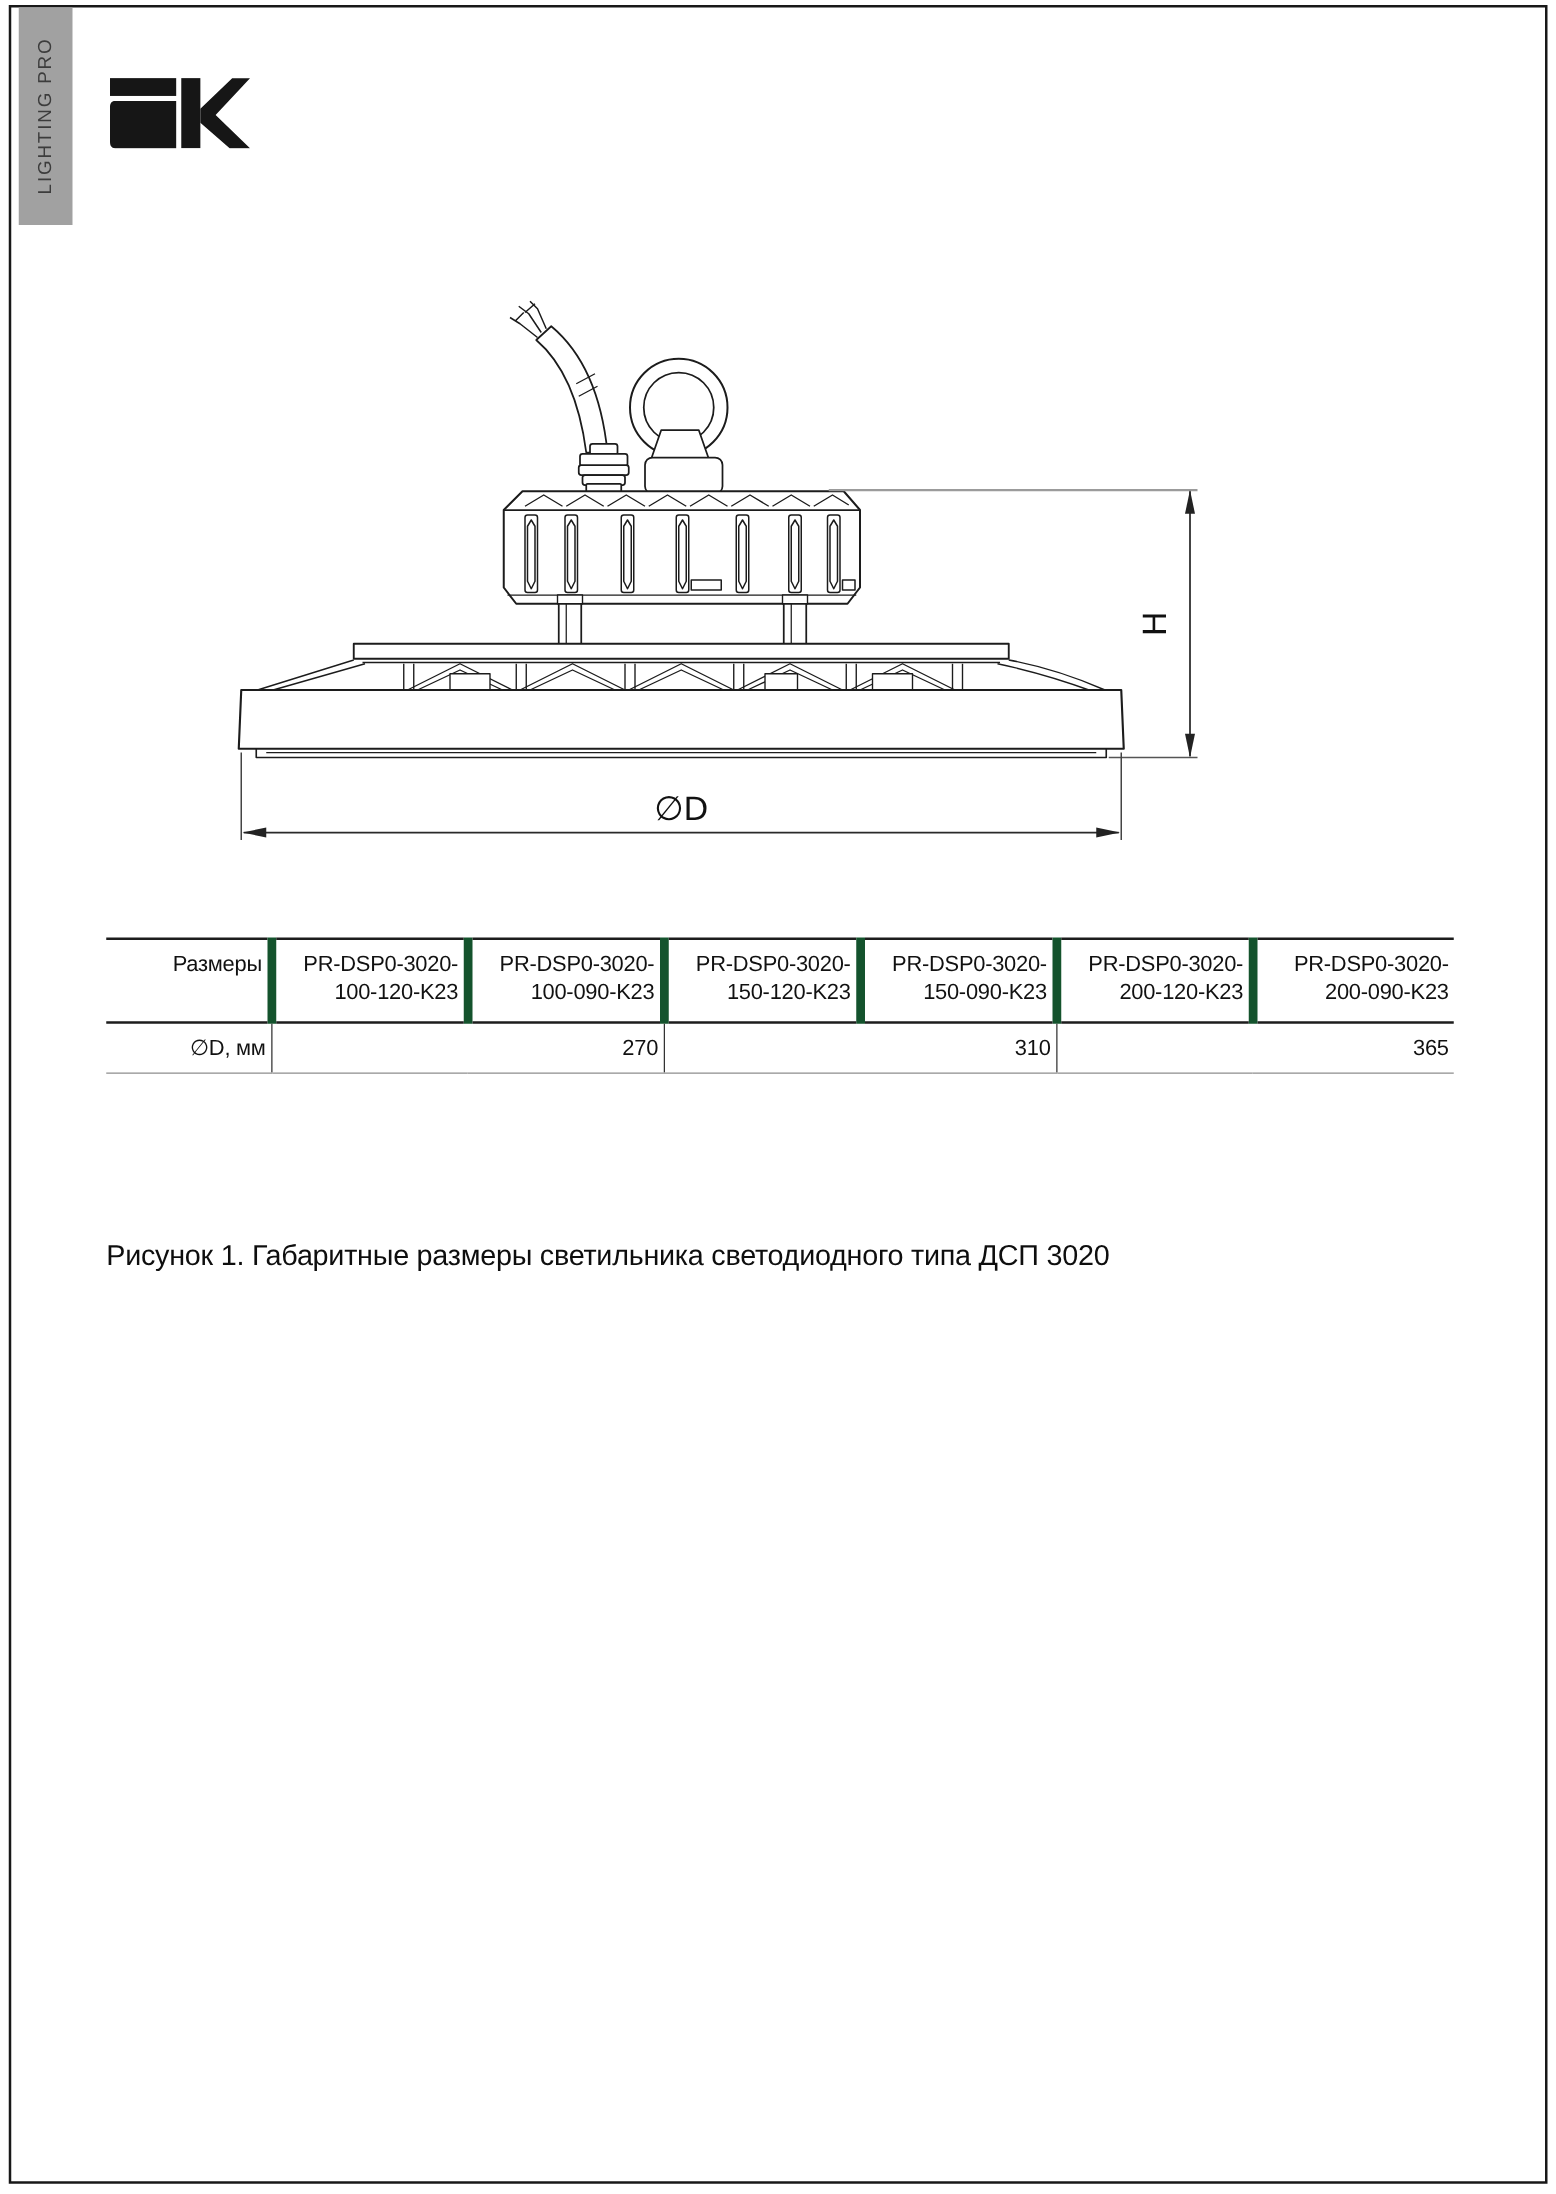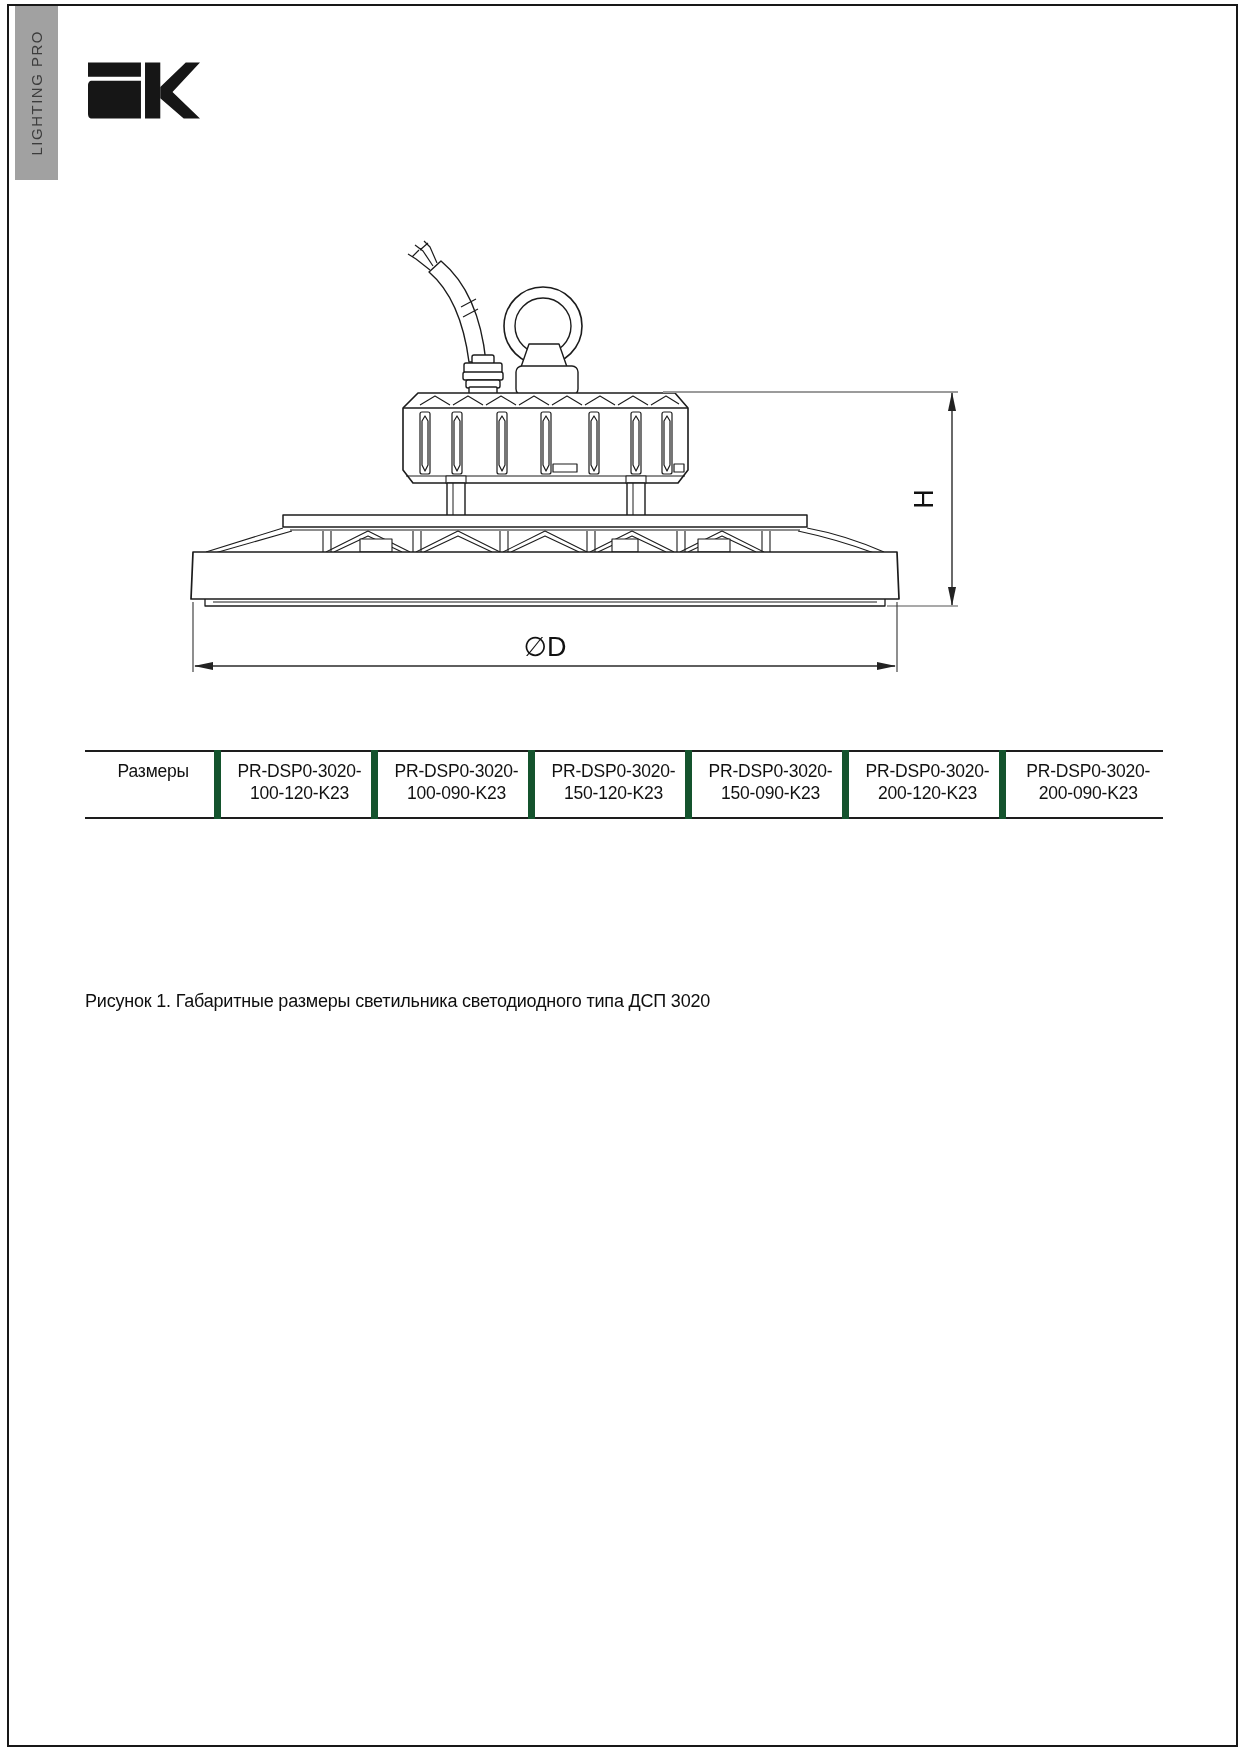--- a/index.html
+++ b/index.html
@@ -23,35 +23,35 @@
   .logo{position:absolute;left:88px;top:62px;width:112px;height:57px;}
   .drawing{position:absolute;left:150px;top:215px;width:830px;height:470px;}
   .drawing text{font-family:"Liberation Sans","DejaVu Sans",sans-serif;fill:#111;}
 
   table.size-table{
     position:absolute;left:85px;top:750px;width:1078px;
     border-collapse:collapse;table-layout:fixed;
     font-size:17.5px;letter-spacing:-0.2px;color:#111;
   }
   table.size-table th,table.size-table td{
-    font-weight:normal;text-align:center;vertical-align:top;
+    font-weight:normal;text-align:right;vertical-align:top;
     padding:9px 4px 0 12px;box-sizing:border-box;
   }
   table.size-table thead th{
     height:67px;border-top:2px solid #1d1d1d;border-bottom:2px solid #1d1d1d;
     border-left:7px solid #14532d;white-space:pre-line;line-height:1.25;
   }
   table.size-table thead th:first-child{border-left:none;}
   table.size-table td{height:40px;}
   table.size-table td.val{border-left:1px solid #333;}
   table.size-table tr.row-d td{border-bottom:1.3px solid #8d8d8d;}
   table.size-table tr.row-h td{border-bottom:2px solid #1d1d1d;}
 
   .caption{
-    position:absolute;left:85px;top:991px;font-size:18px;color:#0e0e0e;
+    position:absolute;left:85px;top:991px;font-size:23px;color:#0e0e0e;
     letter-spacing:-0.2px;
   }
 </style>
 </head>
 <body>
 
 <div class="page-frame"></div>
 
 <div class="banner">
   <span class="banner-text">LIGHTING PRO</span>
@@ -196,16 +196,22 @@
 150-120-K23</th>
       <th>PR-DSP0-3020-
 150-090-K23</th>
       <th>PR-DSP0-3020-
 200-120-K23</th>
       <th>PR-DSP0-3020-
 200-090-K23</th>
     </tr>
   </thead>
   <tbody>
+    <tr class="row-d">
+      <td>∅D, мм</td>
+      <td class="val" colspan="2">270</td>
+      <td class="val" colspan="2">310</td>
+      <td class="val" colspan="2">365</td>
+    </tr>
   </tbody>
 </table>
 
 <div class="caption">Рисунок 1. Габаритные размеры светильника светодиодного типа ДСП 3020</div>
 
 </body></html>

